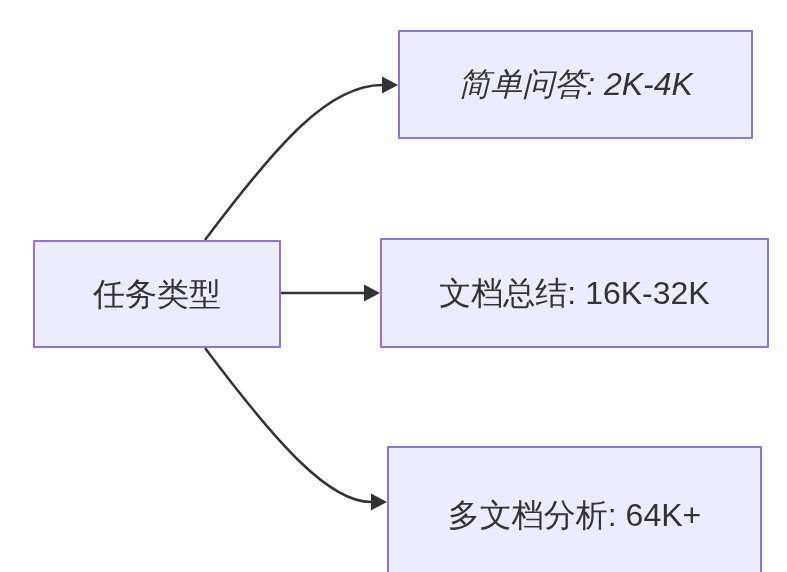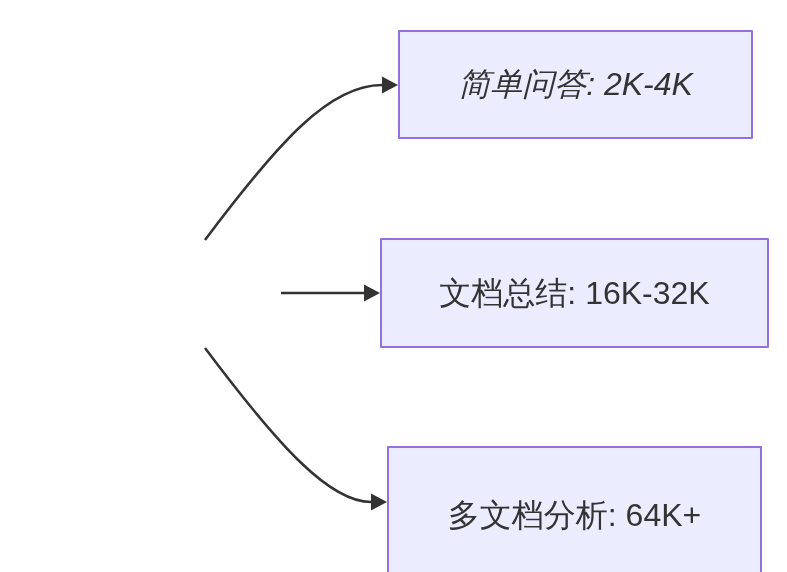--- a/index.html
+++ b/index.html
@@ -65,20 +65,23 @@
     <g>
       <path class="edge-path" d="M281,293 L364,293"></path>
       <polygon class="edge-arrowhead" points="380,293 364,284.5 364,301.5"></polygon>
     </g>
     <g>
       <path class="edge-path" d="M205,348 C280,448 330,502 371,502"></path>
       <polygon class="edge-arrowhead" points="387,502 371,493.5 371,510.5"></polygon>
     </g>
   </svg>
 
+  <div class="node node-root">
+    <span>任务类型</span>
+  </div>
 
   <div class="node node-a">
     <span>简单问答: 2K-4K</span>
   </div>
 
   <div class="node node-b">
     <span>文档总结: 16K-32K</span>
   </div>
 
   <div class="node node-c">

